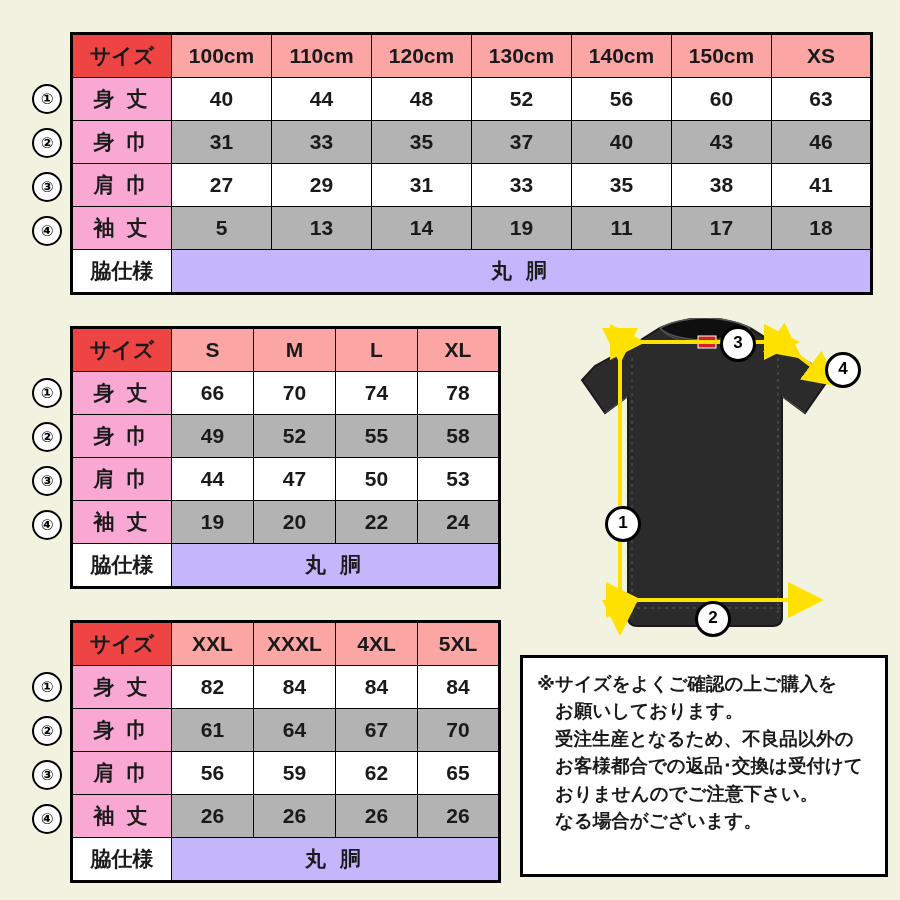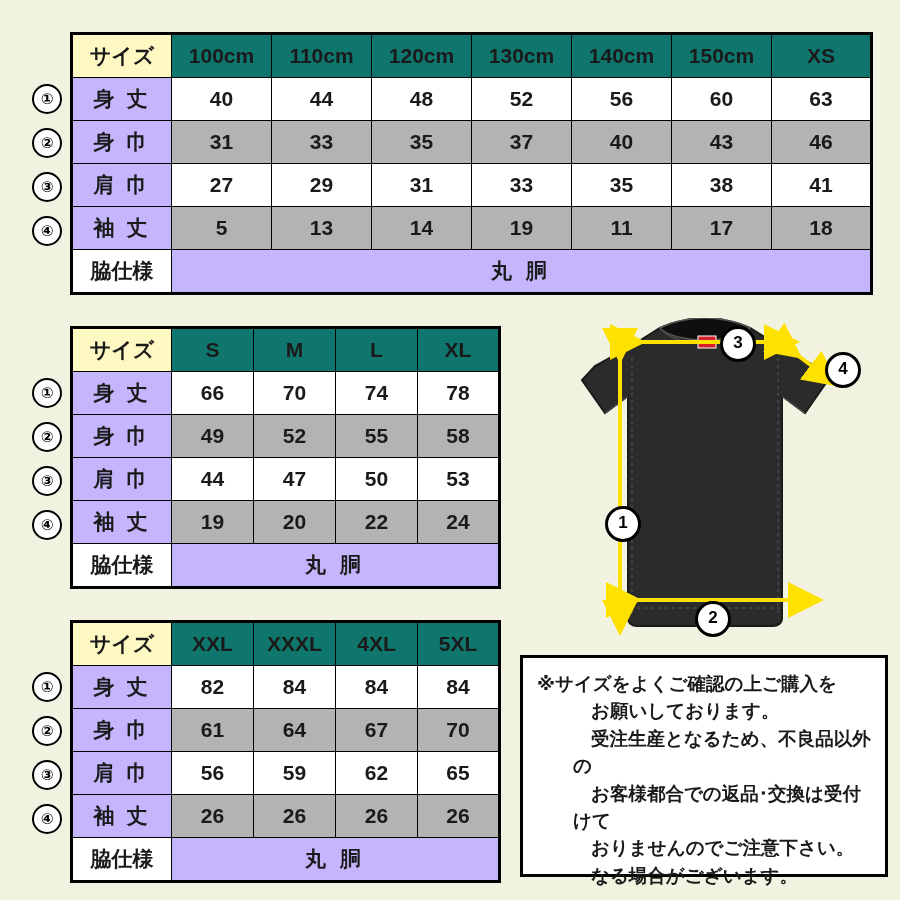--- a/index.html
+++ b/index.html
@@ -35,27 +35,27 @@
     font-weight: bold;
     font-size: 21px;
     padding: 0;
     height: 42px;
     color: #1a1a1a;
   }
   .size-table th {
     font-weight: bold;
   }
   .hdr-label {
-    background: #fef9c3;
+    background: #ef4444;
   }
   .hdr-cell {
-    background: #0f766e;
+    background: #fca5a5;
   }
   .rowlabel {
-    background: #c4b5fd;
+    background: #f9a8d4;
     letter-spacing: 3px;
   }
   .val-shaded {
     background: #b3b3b3;
   }
   .val-plain {
     background: #ffffff;
   }
   .waki-label {
     background: #ffffff;
@@ -130,21 +130,20 @@
   .notes p {
     margin: 0;
     font-size: 18.5px;
     line-height: 1.48;
     font-weight: bold;
     letter-spacing: 0px;
     color: #1a1a1a;
   }
   .notes p.indent {
     text-indent: 18px;
-    margin-left: 36px;
   }
 </style>
 </head>
 <body>
 
 <div class="page">
 
   <div class="table-block" style="left:70px; top:32px; width:800px;">
     <div class="circ-col">
       <div class="circ" style="top:52px;">①</div>

